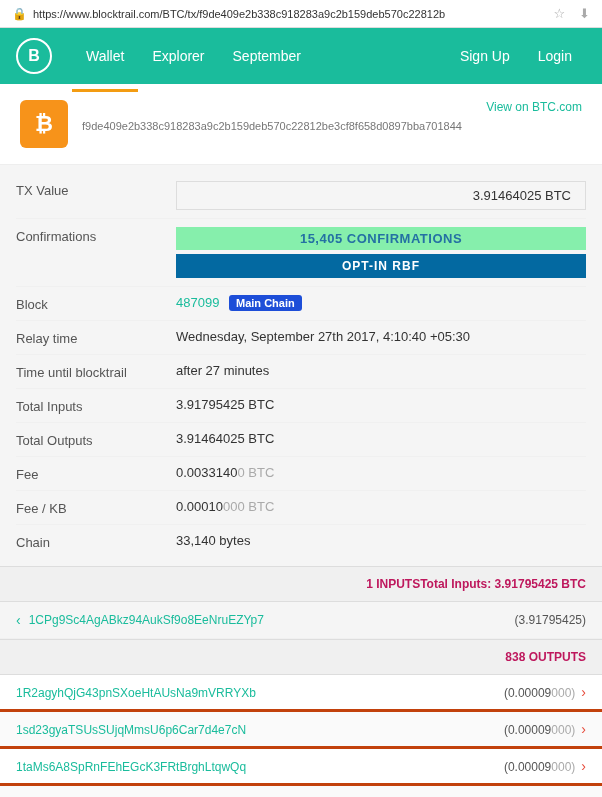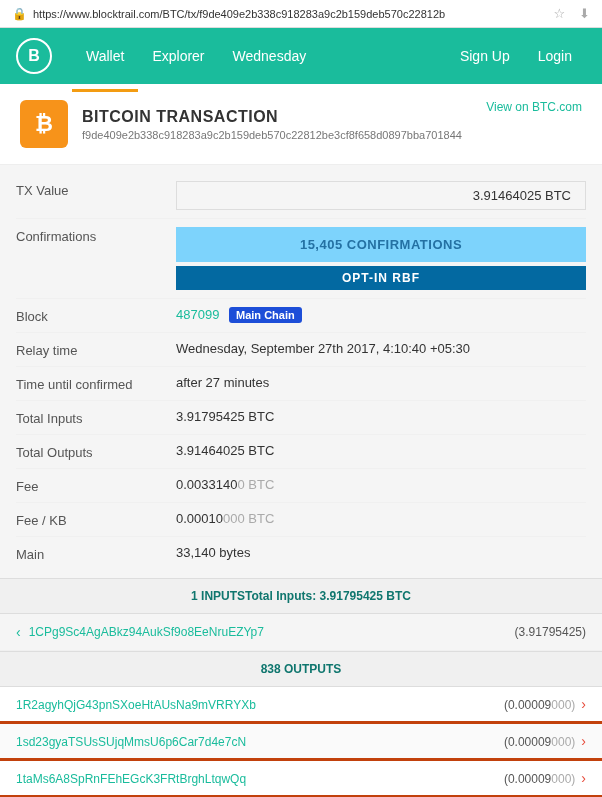--- a/index.html
+++ b/index.html
@@ -80,23 +80,23 @@
       background: #f5f5f5;
       border: 1px solid #ddd;
       padding: 6px 14px;
       font-size: 13px;
       color: #333;
       display: inline-block;
       width: 100%;
       text-align: right;
     }
     .confirm-box {
-      background: #7dd3fc;
+      background: #86efac;
       color: #2471a3;
-      padding: 10px 14px;
+      padding: 4px 14px;
       font-size: 13px;
       text-align: center;
       width: 100%;
       display: block;
       margin-bottom: 4px;
       font-weight: bold;
       letter-spacing: 0.5px;
     }
     .rbf-box {
       background: #0369a1;
@@ -121,23 +121,23 @@
     }
     .fee-value { color: #333; }
     .fee-dim { color: #aaa; }
 
     
     .section-header {
       background: #f0f0f0;
       padding: 10px 16px;
       font-size: 12px;
       font-weight: bold;
-      color: #0f766e;
-      display: flex;
-      justify-content: center;
+      color: #be185d;
+      display: flex;
+      justify-content: flex-end;
       align-items: center;
       border-top: 1px solid #ddd;
       border-bottom: 1px solid #ddd;
     }
 
     .input-row {
       padding: 10px 16px;
       display: flex;
       align-items: center;
       border-bottom: 1px solid #f0f0f0;
@@ -170,32 +170,31 @@
   <span class="addr-text">https://www.blocktrail.com/BTC/tx/f9de409e2b338c918283a9c2b159deb570c22812b</span>
   <span style="margin-left:auto; color:#aaa; font-size:13px;">☆</span>
   <span style="color:#aaa; font-size:13px; margin-left:8px;">⬇</span>
 </div>
 
 <div class="nav-bar">
   <div class="nav-logo">B</div>
   <div class="nav-links">
     <a class="nav-link active">Wallet</a>
     <a class="nav-link">Explorer</a>
-    <a class="nav-link">Wednesday</a>
+    <a class="nav-link">September</a>
   </div>
   <div class="nav-right">
     <div class="nav-btn">Sign Up</div>
     <div class="nav-btn">Login</div>
   </div>
 </div>
 
 <div class="tx-header">
   <div class="btc-icon">₿</div>
   <div class="tx-title-block">
-    <div class="tx-title">BITCOIN TRANSACTION</div>
     <div class="tx-hash">f9de409e2b338c918283a9c2b159deb570c22812be3cf8f658d0897bba701844</div>
   </div>
   <a class="view-link">View on BTC.com</a>
 </div>
 
 <div class="details-wrap">
 
   <div class="details-row">
     <div class="detail-label">TX Value</div>
     <div class="detail-value">
@@ -218,21 +217,21 @@
       <span class="main-chain-badge">Main Chain</span>
     </div>
   </div>
 
   <div class="details-row">
     <div class="detail-label">Relay time</div>
     <div class="detail-value">Wednesday, September 27th 2017, 4:10:40 +05:30</div>
   </div>
 
   <div class="details-row">
-    <div class="detail-label">Time until confirmed</div>
+    <div class="detail-label">Time until blocktrail</div>
     <div class="detail-value">after 27 minutes</div>
   </div>
 
   <div class="details-row">
     <div class="detail-label">Total Inputs</div>
     <div class="detail-value">3.91795425 BTC</div>
   </div>
 
   <div class="details-row">
     <div class="detail-label">Total Outputs</div>
@@ -247,21 +246,21 @@
   </div>
 
   <div class="details-row">
     <div class="detail-label">Fee / KB</div>
     <div class="detail-value fee-value">
       <span>0.00010</span><span class="fee-dim">000 BTC</span>
     </div>
   </div>
 
   <div class="details-row">
-    <div class="detail-label">Main</div>
+    <div class="detail-label">Chain</div>
     <div class="detail-value">33,140 bytes</div>
   </div>
 
 </div>
 
 <div class="section-header">
   <span>1 INPUTS</span>
   <span>Total Inputs: 3.91795425 BTC</span>
 </div>
 

